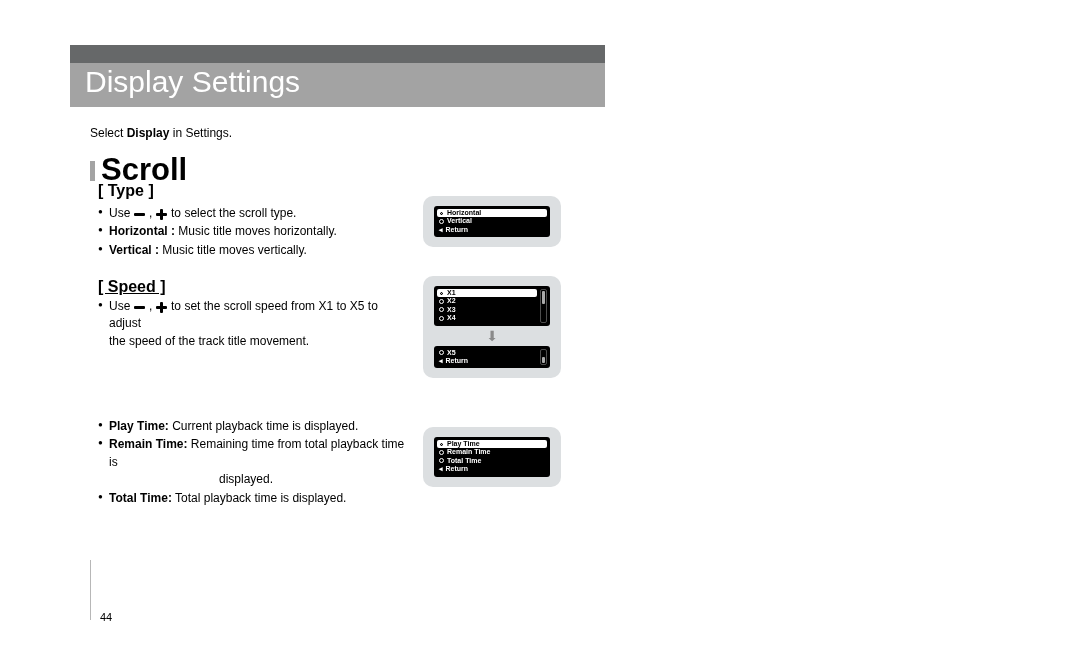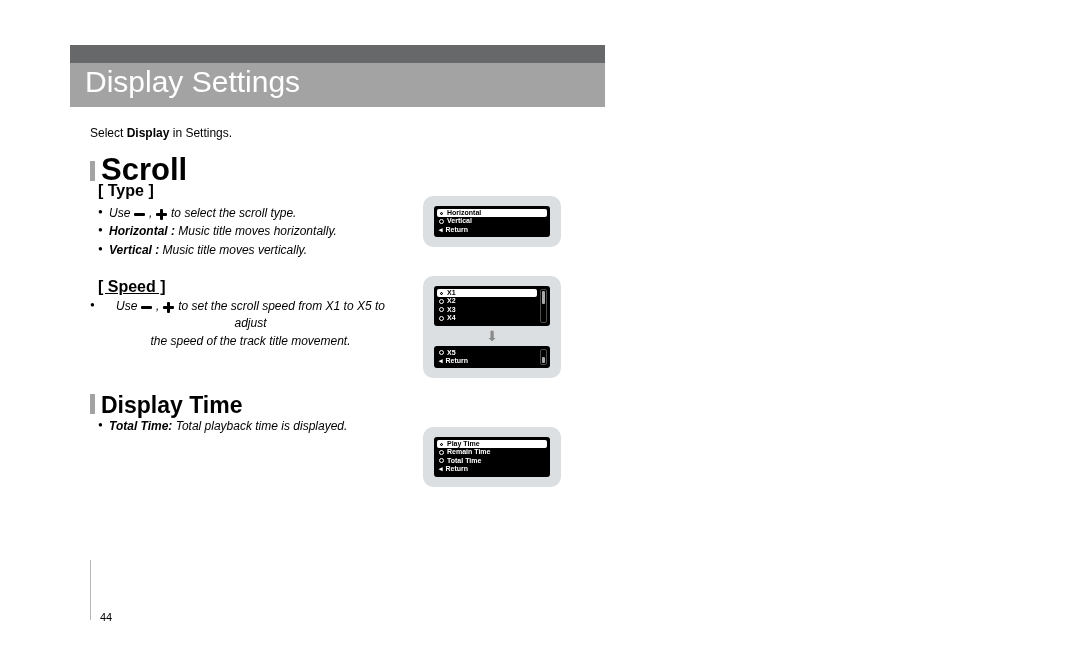--- a/index.html
+++ b/index.html
@@ -74,24 +74,23 @@
     top: 278px;
     font-size: 16px;
     font-weight: bold;
     text-decoration: underline;
   }
   .bullet-block {
     position: absolute;
     font-size: 12px;
     line-height: 1.45;
     color: #000;
-    font-style: italic;
   }
   .bb1 { left: 98px; top: 205px; width: 310px; }
-  .bb2 { left: 90px; top: 298px; width: 310px; text-align: center; }
+  .bb2 { left: 98px; top: 298px; width: 310px; }
   .bb3 { left: 98px; top: 418px; width: 310px; }
   .bullet-block li { list-style: none; padding-left: 11px; position: relative; margin-bottom: 1px;}
   .bullet-block li::before { content: "●"; position: absolute; left: 0; top: 1px; font-size: 8px; }
   .bullet-block .indent { padding-left: 110px; }
   .minus-icon, .plus-icon {
     display: inline-block;
     vertical-align: middle;
     width: 12px; height: 10px;
     font-size: 0;
   }
@@ -200,22 +199,28 @@
   </ul>
 
   <div class="sub-heading-2">[ Speed ]</div>
   <ul class="bullet-block bb2">
     <li>
       <span>Use </span><span class="minus-icon"></span><span> , </span><span class="plus-icon"></span><span> to set the scroll speed from X1 to X5 to adjust</span><br>
       <span>the speed of the track title movement.</span>
     </li>
   </ul>
 
-  <div class="section2-title">Display Time</div>
   <ul class="bullet-block bb3">
+    <li>
+      <b>Play Time:</b><span> Current playback time is displayed.</span>
+    </li>
+    <li>
+      <b>Remain Time:</b><span> Remaining time from total playback time is</span>
+      <div class="indent">displayed.</div>
+    </li>
     <li>
       <b>Total Time:</b><span> Total playback time is displayed.</span>
     </li>
   </ul>
 
   <div class="device-group dg1">
     <div class="device">
       <div class="list">
         <div class="row sel">
             <span class="radio"></span>

